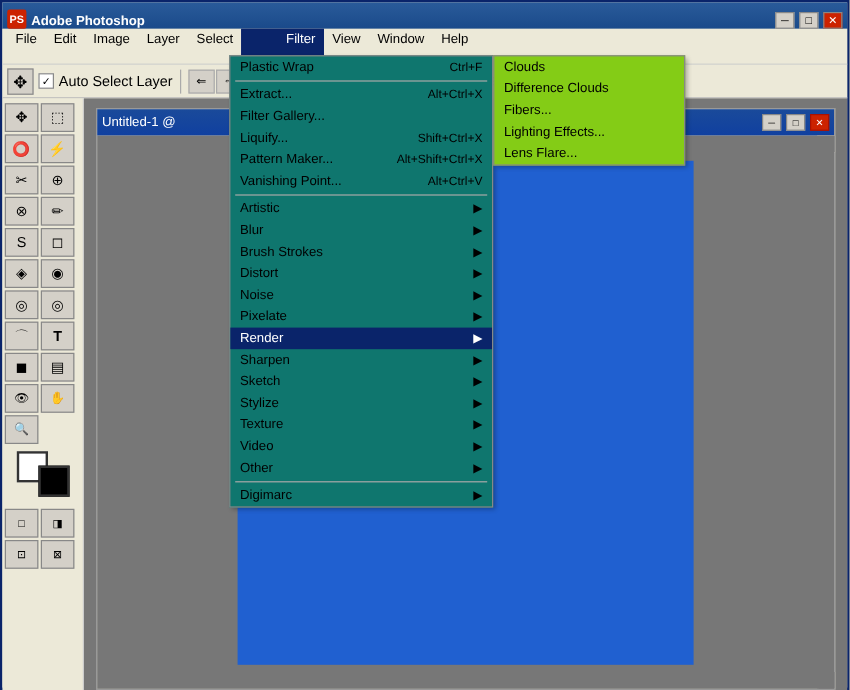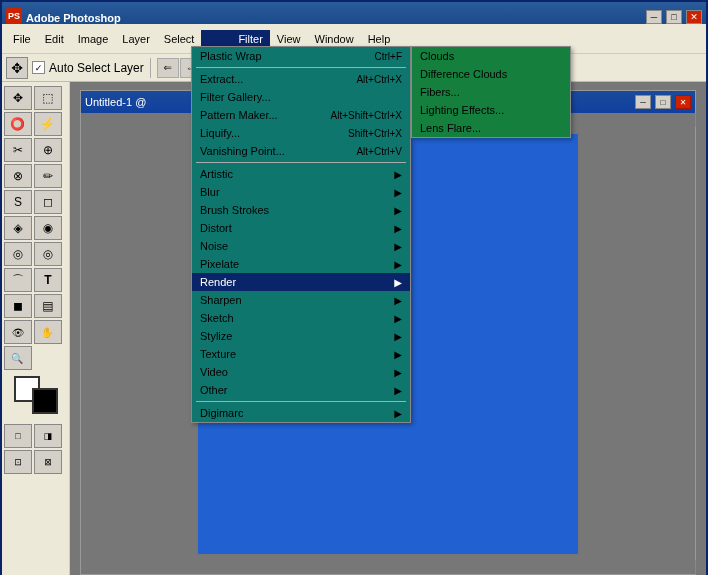--- a/index.html
+++ b/index.html
@@ -61,21 +61,20 @@
       font-size: 9px;
       cursor: pointer;
       flex-shrink: 0;
     }
 
     
     #menu-bar {
       height: 30px;
       background: #ece9d8;
       display: flex;
-      align-items: center;
       padding: 0 4px;
       border-bottom: 1px solid #ccc;
     }
     .menu-item {
       padding: 2px 6px;
       cursor: pointer;
       font-size: 11px;
       color: #000;
       border: 1px solid transparent;
     }
@@ -277,21 +276,21 @@
     }
     .dropdown-item .label {
       flex: 1;
     }
 
     
     #render-submenu {
       position: absolute;
       top: 44px;
       left: 409px;
-      background: #15803d;
+      background: #84cc16;
       border: 1px solid #888;
       box-shadow: 2px 2px 4px rgba(0,0,0,0.3);
       width: 160px;
       z-index: 101;
     }
     .submenu-item {
       display: flex;
       align-items: center;
       padding: 3px 8px;
       cursor: pointer;
@@ -482,26 +481,26 @@
     </div>
     <div class="menu-separator"></div>
     <div class="dropdown-item">
       <span class="label">Extract...</span>
       <span class="shortcut">Alt+Ctrl+X</span>
     </div>
     <div class="dropdown-item">
       <span class="label">Filter Gallery...</span>
     </div>
     <div class="dropdown-item">
+      <span class="label">Liquify...</span>
+      <span class="shortcut">Shift+Ctrl+X</span>
+    </div>
+    <div class="dropdown-item">
       <span class="label">Pattern Maker...</span>
       <span class="shortcut">Alt+Shift+Ctrl+X</span>
-    </div>
-    <div class="dropdown-item">
-      <span class="label">Liquify...</span>
-      <span class="shortcut">Shift+Ctrl+X</span>
     </div>
     <div class="dropdown-item">
       <span class="label">Vanishing Point...</span>
       <span class="shortcut">Alt+Ctrl+V</span>
     </div>
     <div class="menu-separator"></div>
     <div class="dropdown-item">
       <span class="label">Artistic</span>
       <span class="arrow">▶</span>
     </div>

